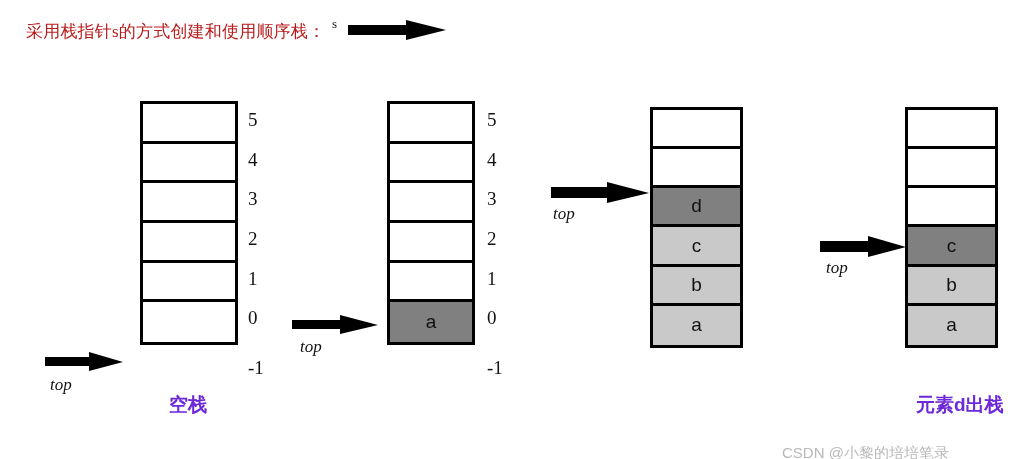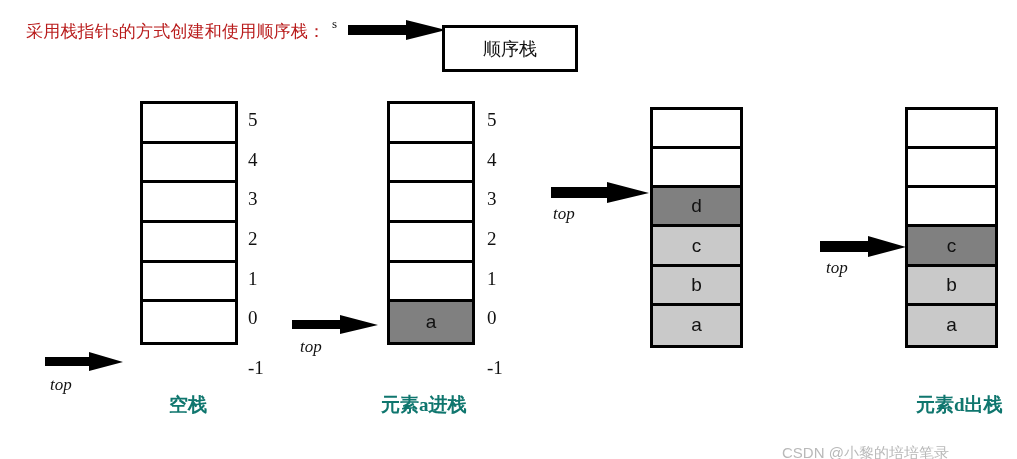--- a/index.html
+++ b/index.html
@@ -99,24 +99,24 @@
   }
   .idx {
     position: absolute;
     left: 0;
     white-space: nowrap;
   }
 
   
   .caption {
     position: absolute;
-    font-family: Liberation Serif, serif;
+    font-family: Liberation Sans, sans-serif;
     font-weight: bold;
     font-size: 19px;
-    color: #0f766e;
+    color: #6d28d9;
     white-space: nowrap;
   }
 
   
   .watermark {
     position: absolute;
     left: 782px;
     top: 444px;
     font-family: "Liberation Sans", "DejaVu Sans", sans-serif;
     font-size: 15px;
@@ -132,23 +132,20 @@
   <div class="header-text">采用栈指针s的方式创建和使用顺序栈：</div>
 
   <div class="s-label">s</div>
 
   <div class="arrow" style="left:348px; top:20px;">
     <svg width="98" height="22" viewBox="0 0 98 22">
       <polygon points="0,5 58,5 58,0 98,10 58,20 58,15 0,15" fill="#000000"></polygon>
     </svg>
   </div>
 
-  <div class="seq-box">
-    <span>顺序栈</span>
-  </div>
 
   <div class="stack" id="stack-0" style="left:140px; top:101px; width:98px; height:244px;">
       <div class="cell empty" style="height: 39.6667px;">
         <span></span>
       </div>
       <div class="cell empty" style="height: 39.6667px;">
         <span></span>
       </div>
       <div class="cell empty" style="height: 39.6667px;">
         <span></span>
@@ -214,21 +211,20 @@
       <div class="idx" style="top: 256px;">-1</div>
     </div>
 
   <div class="arrow" style="left:292px; top:315px;">
     <svg width="86" height="20" viewBox="0 0 86 20">
       <polygon points="0,5 48,5 48,0 86,10 48,19 48,14 0,14" fill="#000000"></polygon>
     </svg>
   </div>
   <div class="top-label" style="left:300px; top:337px;">top</div>
 
-  <div class="caption" style="left:381px; top:392px;">元素a进栈</div>
 
   <div class="stack" id="stack-2" style="left:650px; top:107px; width:93px; height:241px;">
       <div class="cell empty" style="height: 39.1667px;">
         <span></span>
       </div>
       <div class="cell empty" style="height: 39.1667px;">
         <span></span>
       </div>
       <div class="cell dark" style="height: 39.1667px;">
         <span>d</span>

